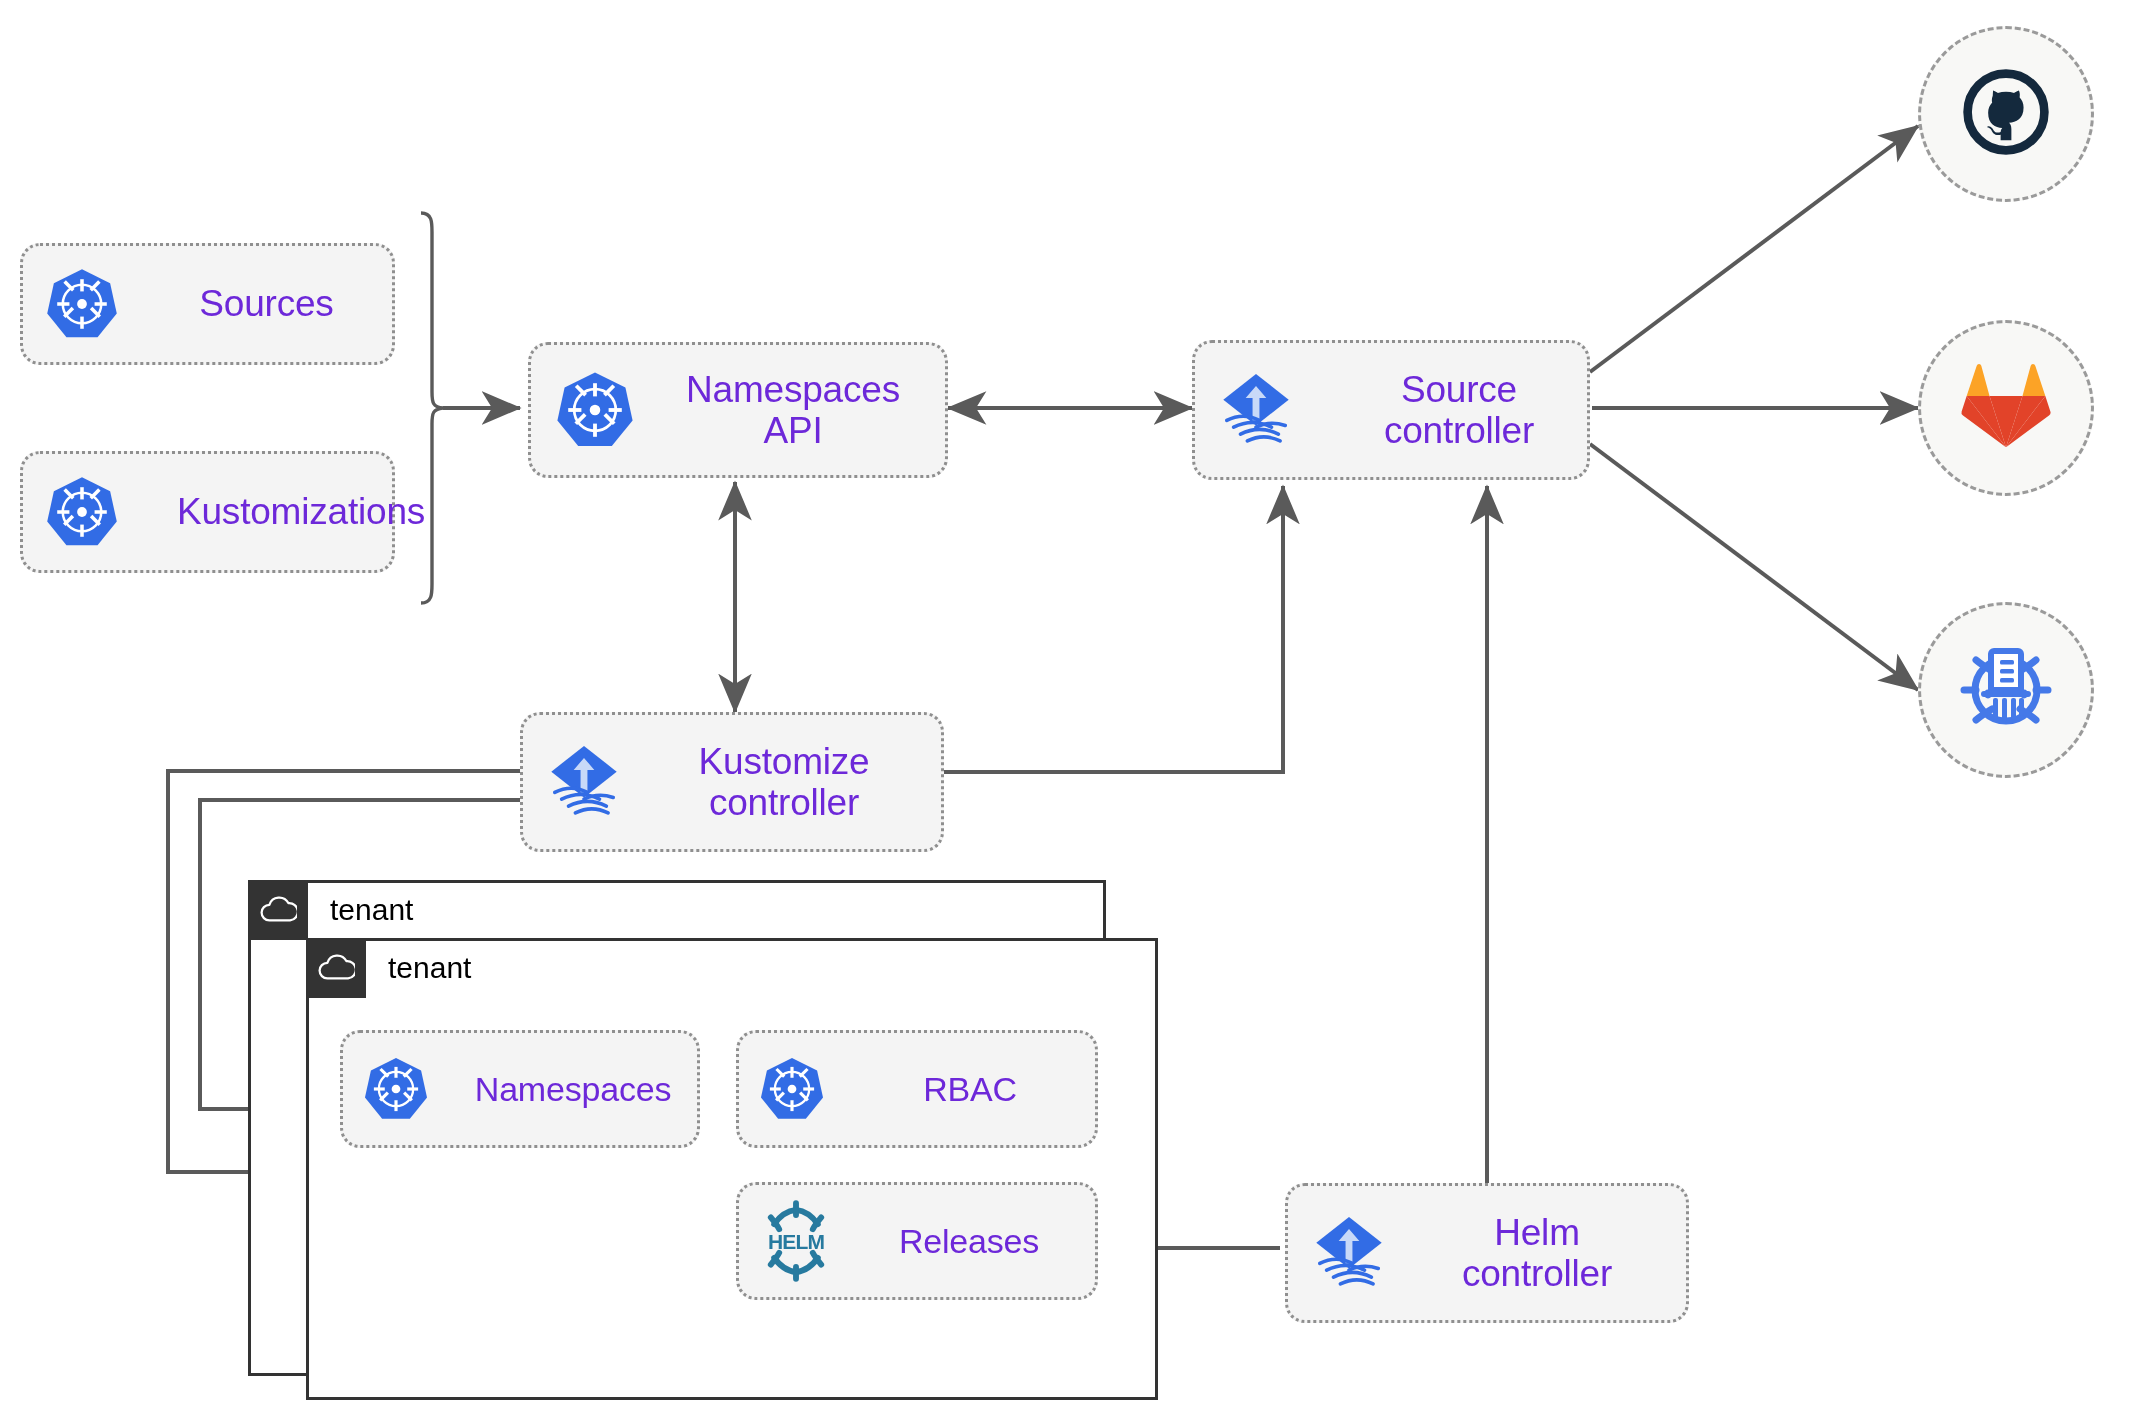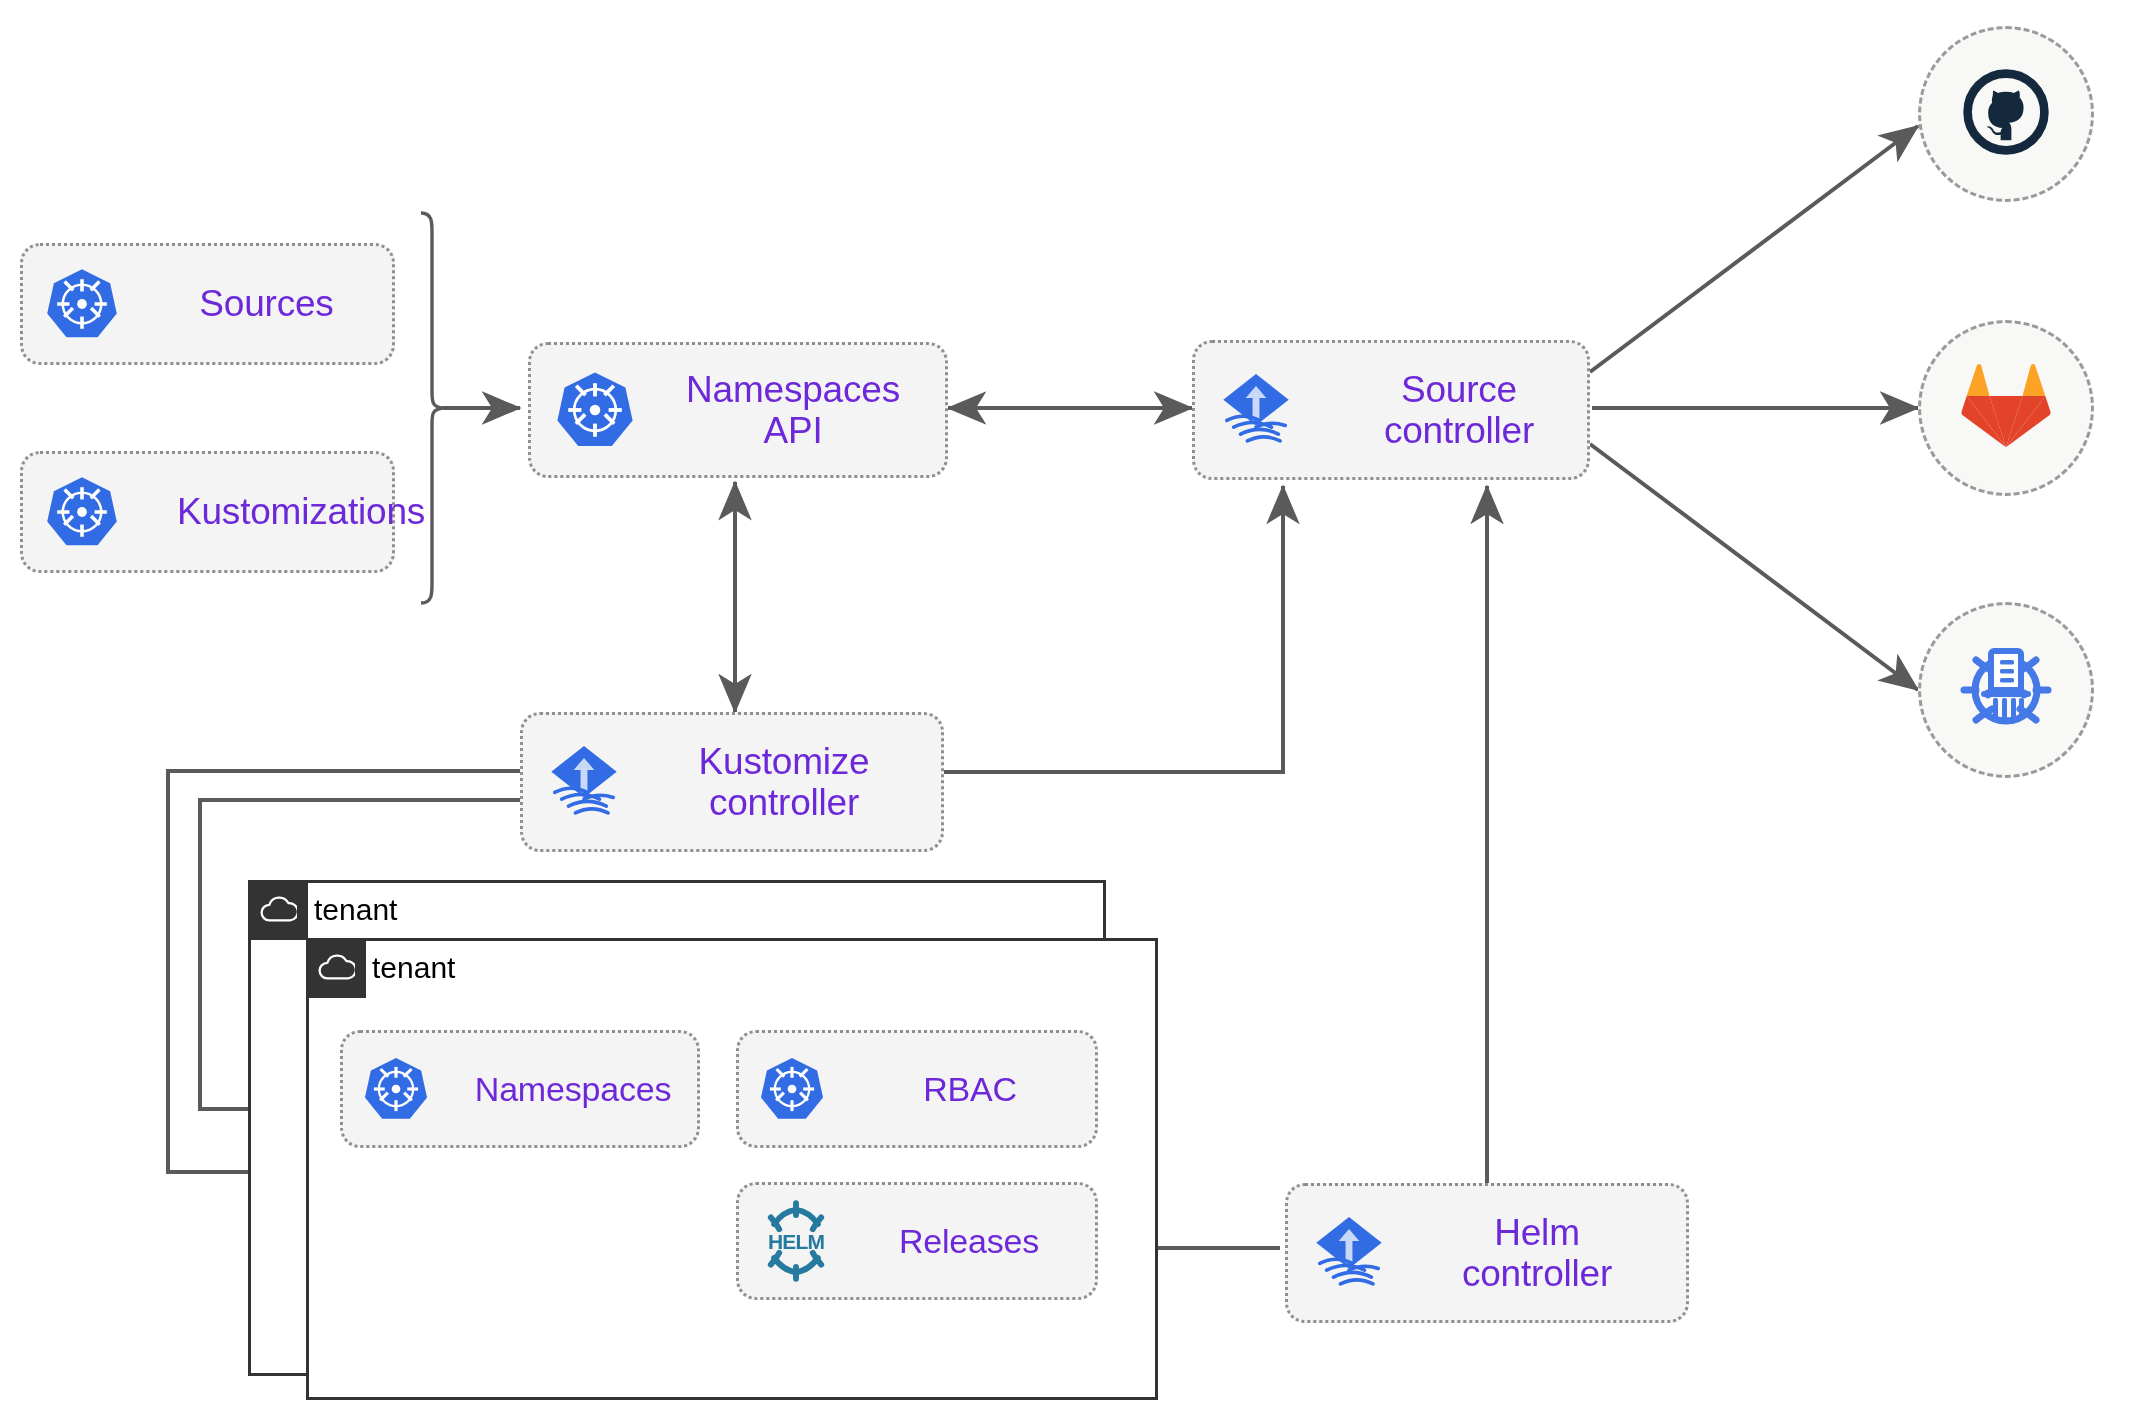--- a/index.html
+++ b/index.html
@@ -87,21 +87,21 @@
     height: 60px;
     background: #333333;
     display: flex;
     align-items: center;
     justify-content: center;
     flex: 0 0 auto;
   }
   .tenant-name {
     color: #000000;
     font-size: 30px;
-    padding-left: 6px;
+    padding-left: 22px;
     white-space: nowrap;
   }
   .tenant-inner { z-index: 5; }
 </style>
 </head>
 <body>
 
 <div id="canvas">
 
   <svg id="wires" viewBox="0 0 2144 1407" xmlns="http://www.w3.org/2000/svg">

